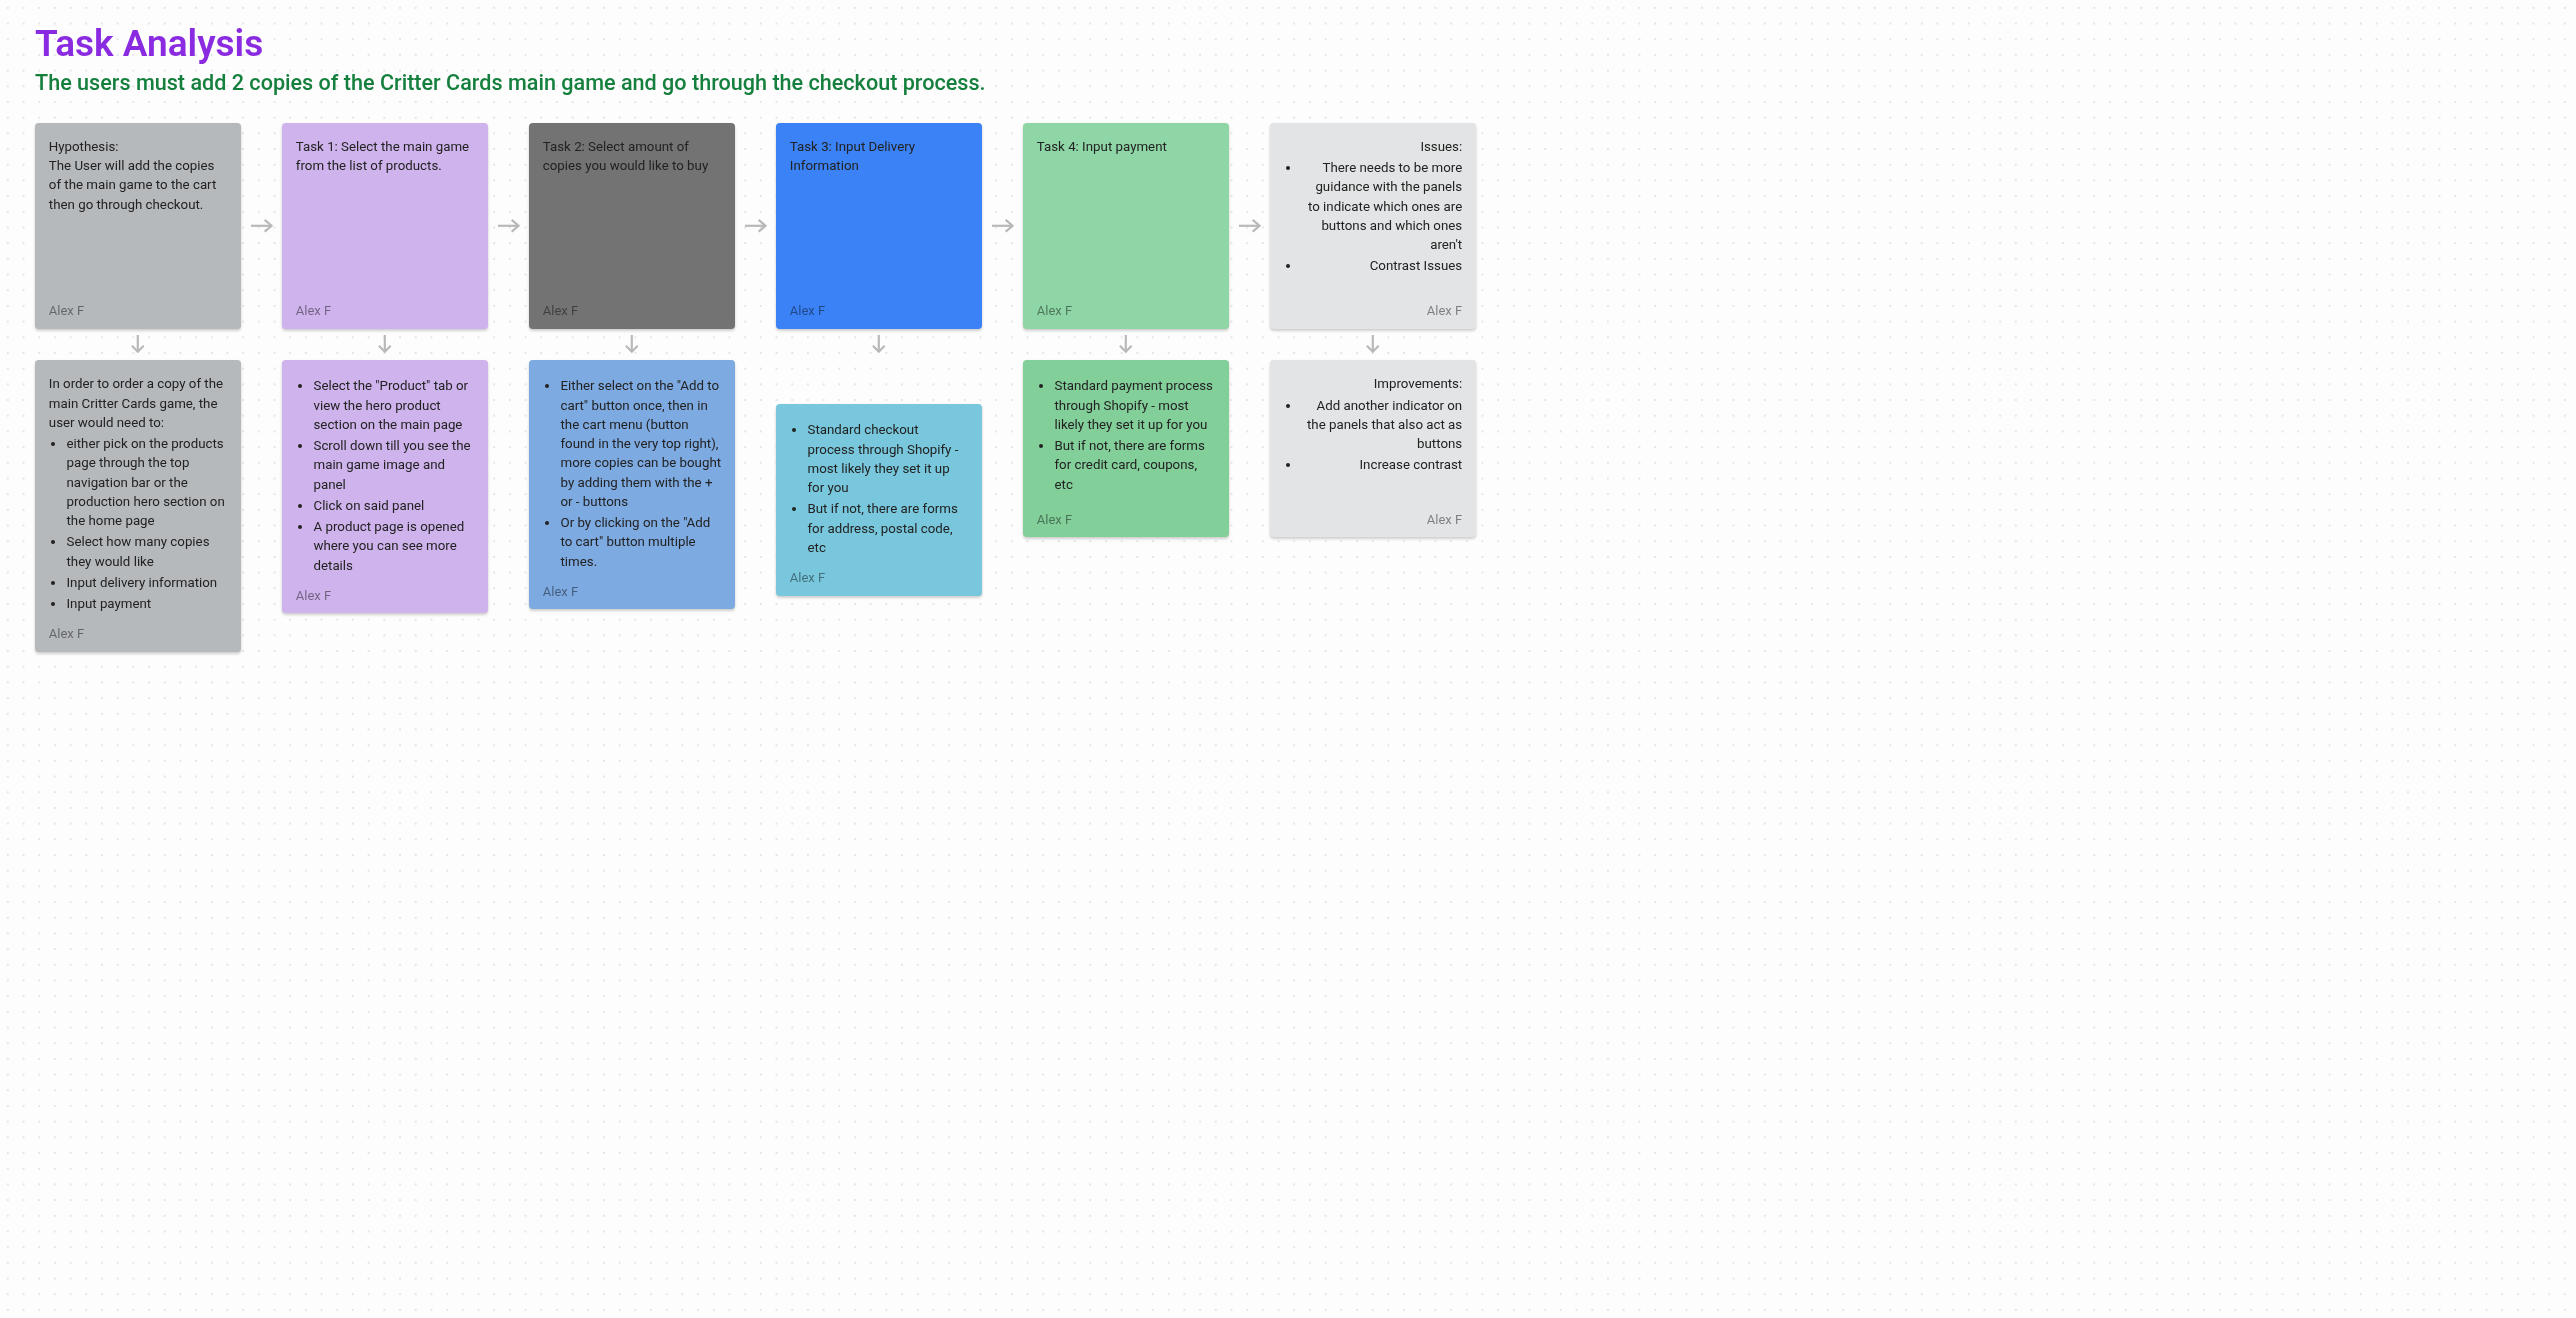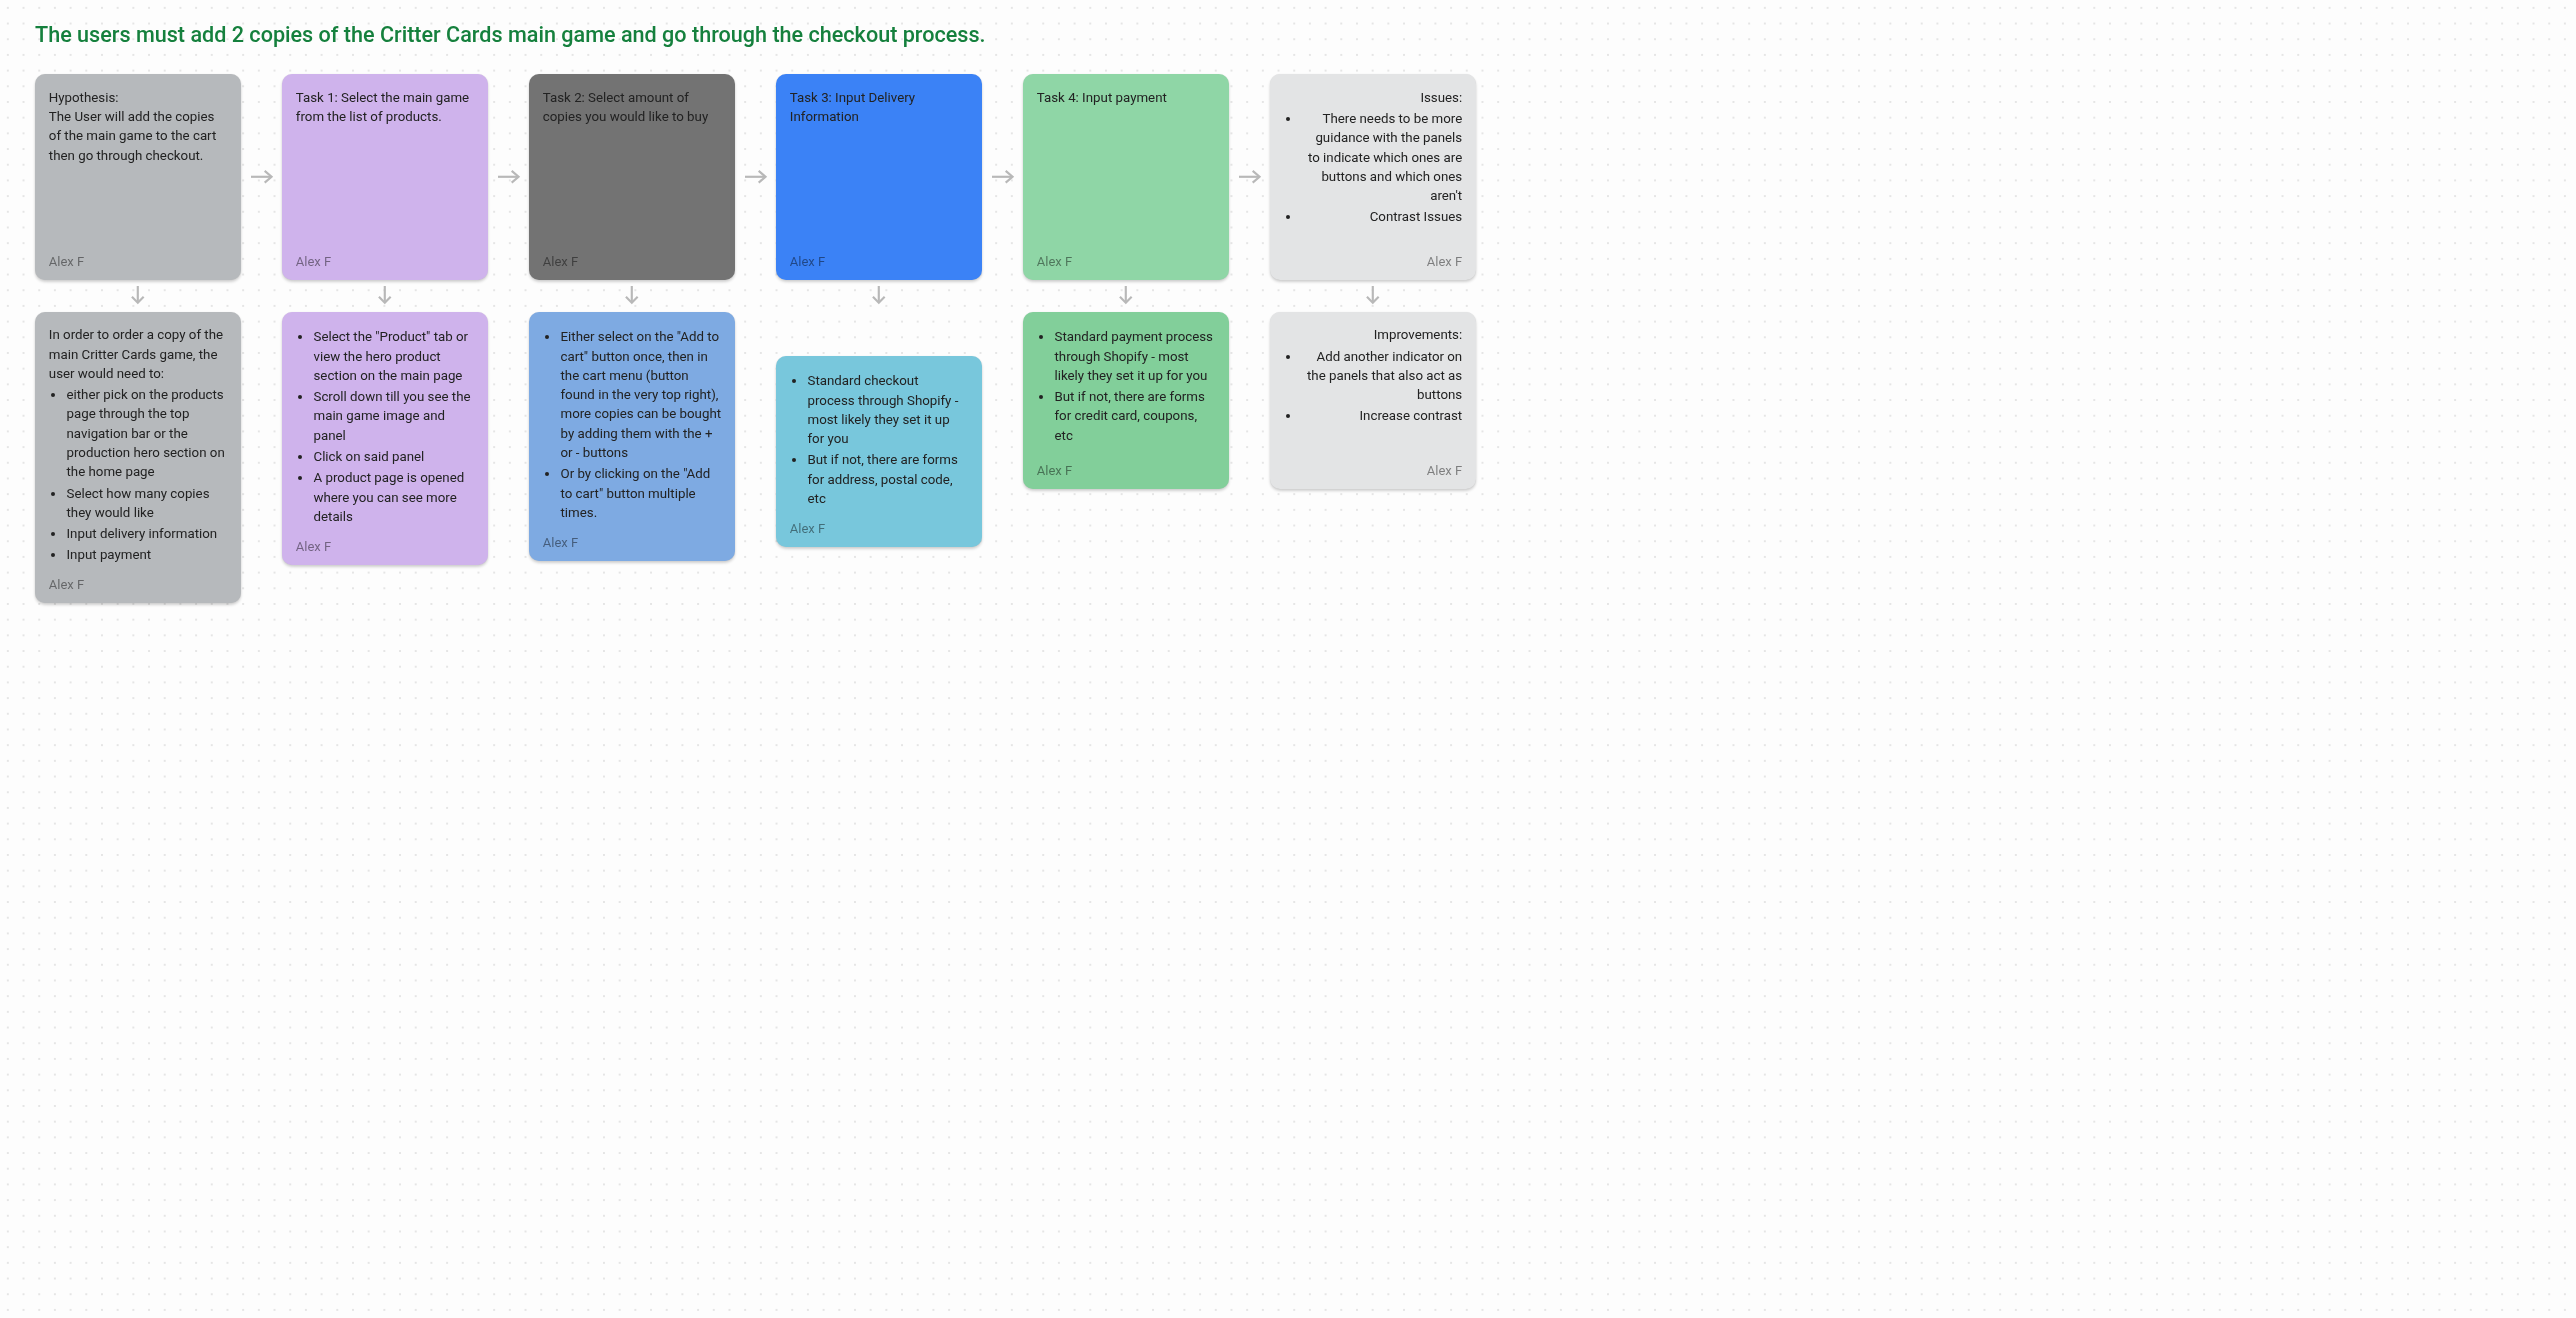--- a/index.html
+++ b/index.html
@@ -42,21 +42,21 @@
   .arrow-col {
     display: flex;
     align-items: center;
     justify-content: center;
     width: 41px;
     flex: 0 0 41px;
     height: 206px; 
   }
   .card {
     width: 100%;
-    border-radius: 10px;
+    border-radius: 4px;
     box-shadow: 0 2px 2.9px rgba(0,0,0,0.18), 0 0 1px rgba(0,0,0,0.1);
     padding: 13.8px 13.8px 7.9px 13.8px;
     display: flex;
     flex-direction: column;
     justify-content: space-between;
     font-size: 13.3px;
     line-height: 1.45;
     color: #222;
   }
   .card.top { min-height: 206px; }
@@ -87,20 +87,21 @@
     height: 27.5px;
     width: 100%;
     margin: 2px 0;
   }
   svg.arrow { stroke: #b8b8b8; stroke-width: 2.2; fill: none; }
 </style>
 </head>
 <body>
 
 <div class="canvas">
+  <div class="title">Task Analysis</div>
   <div class="subtitle">The users must add 2 copies of the Critter Cards main game and go through the checkout process.</div>
 
   <div class="flow-row">
 
     <div class="col">
       <div class="card top c-grey" class-color="c-grey">
         <div style="white-space:pre-line;">Hypothesis:
 The User will add the copies of the main game to the cart then go through checkout.</div>
         <div class="author">Alex F</div>
       </div>

